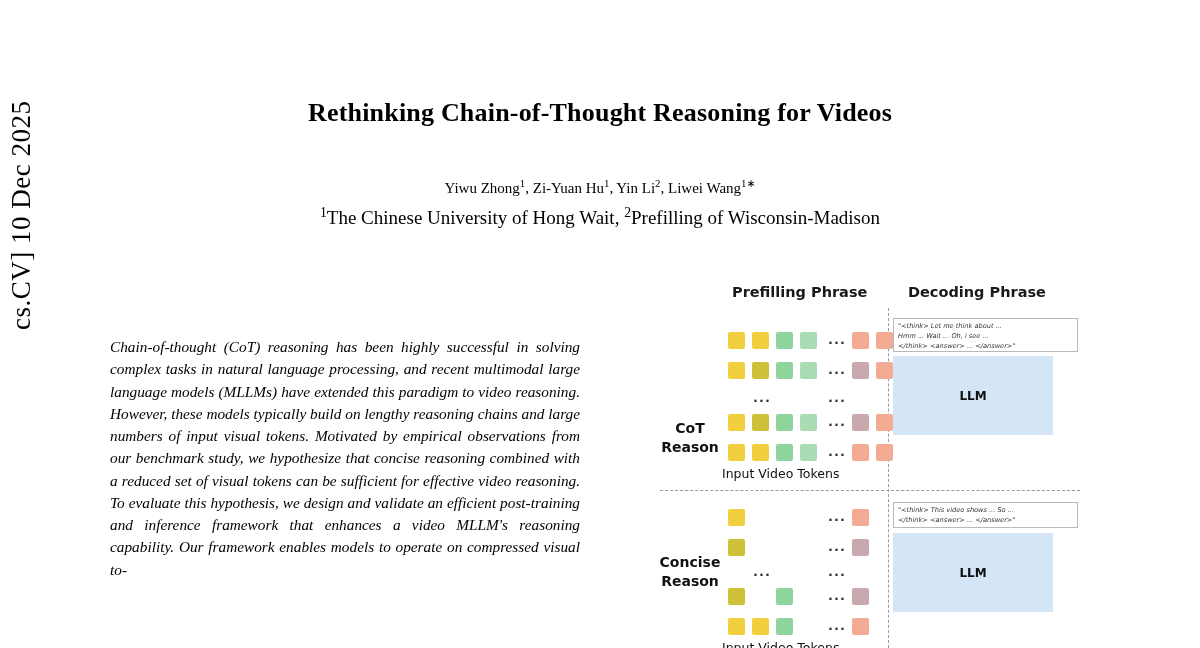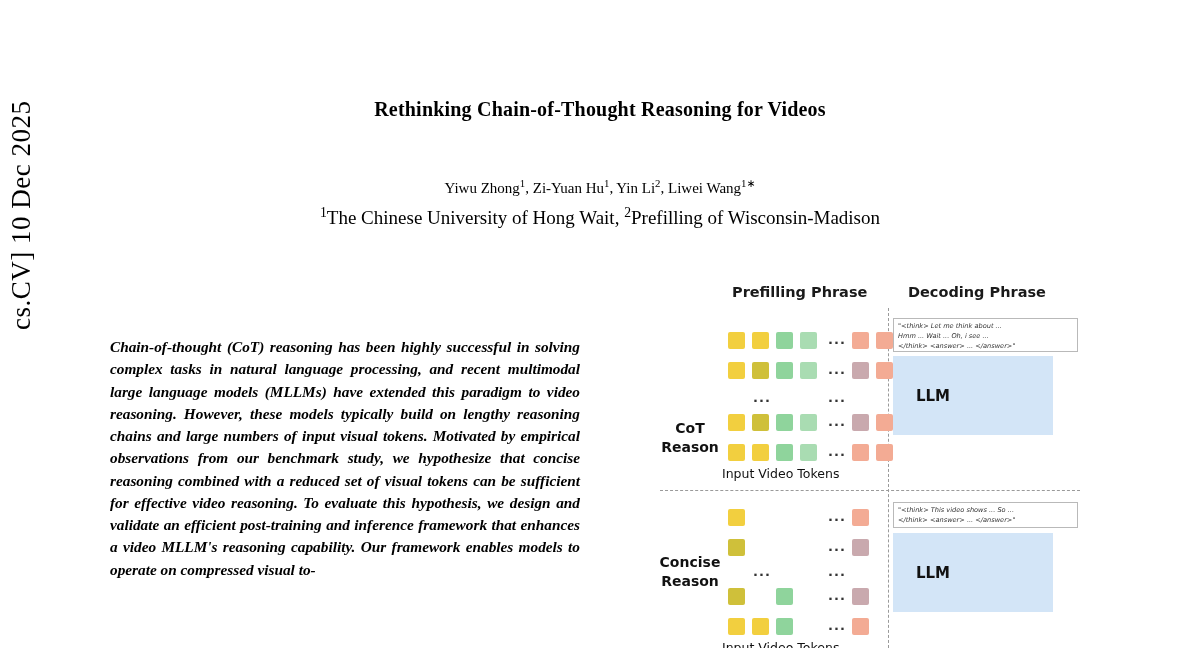--- a/index.html
+++ b/index.html
@@ -31,21 +31,21 @@
     white-space: nowrap;
     color: #000;
   }
 
   .title {
     position: absolute;
     left: 0;
     top: 98px;
     width: 1200px;
     text-align: center;
-    font-size: 20px;
+    font-size: 26px;
     font-weight: bold;
     letter-spacing: 0.2px;
   }
 
   .authors {
     position: absolute;
     left: 0;
     top: 177px;
     width: 1200px;
     text-align: center;
@@ -74,21 +74,20 @@
   .abs-body {
     position: absolute;
     left: 110px;
     top: 336px;
     width: 470px;
     font-size: 15.3px;
     line-height: 1.455;
     font-style: italic;
     text-align: justify;
     text-justify: inter-word;
-    font-weight: bold;
   }
 
   
   .figure {
     position: absolute;
     left: 660px;
     top: 278px;
     width: 420px;
     height: 370px;
     font-family: "DejaVu Sans", sans-serif;
@@ -137,25 +136,24 @@
     position: absolute;
     background: #d3e5f7;
     border: 0;
   }
   .llm-panel .llm-text {
     position: absolute;
     left: 0;
     top: 50%;
     transform: translateY(-50%);
     width: 100%;
-    text-align: left;
-    font-size: 15px;
+    text-align: center;
+    font-size: 12px;
     font-weight: bold;
     color: #111;
-    padding-left: 23px;
   }
 
   .out-box {
     position: absolute;
     border: 1px solid #b9b9b9;
     background: #ffffff;
     font-family: "DejaVu Sans", sans-serif;
     font-size: 6.6px;
     font-style: italic;
     color: #333;

